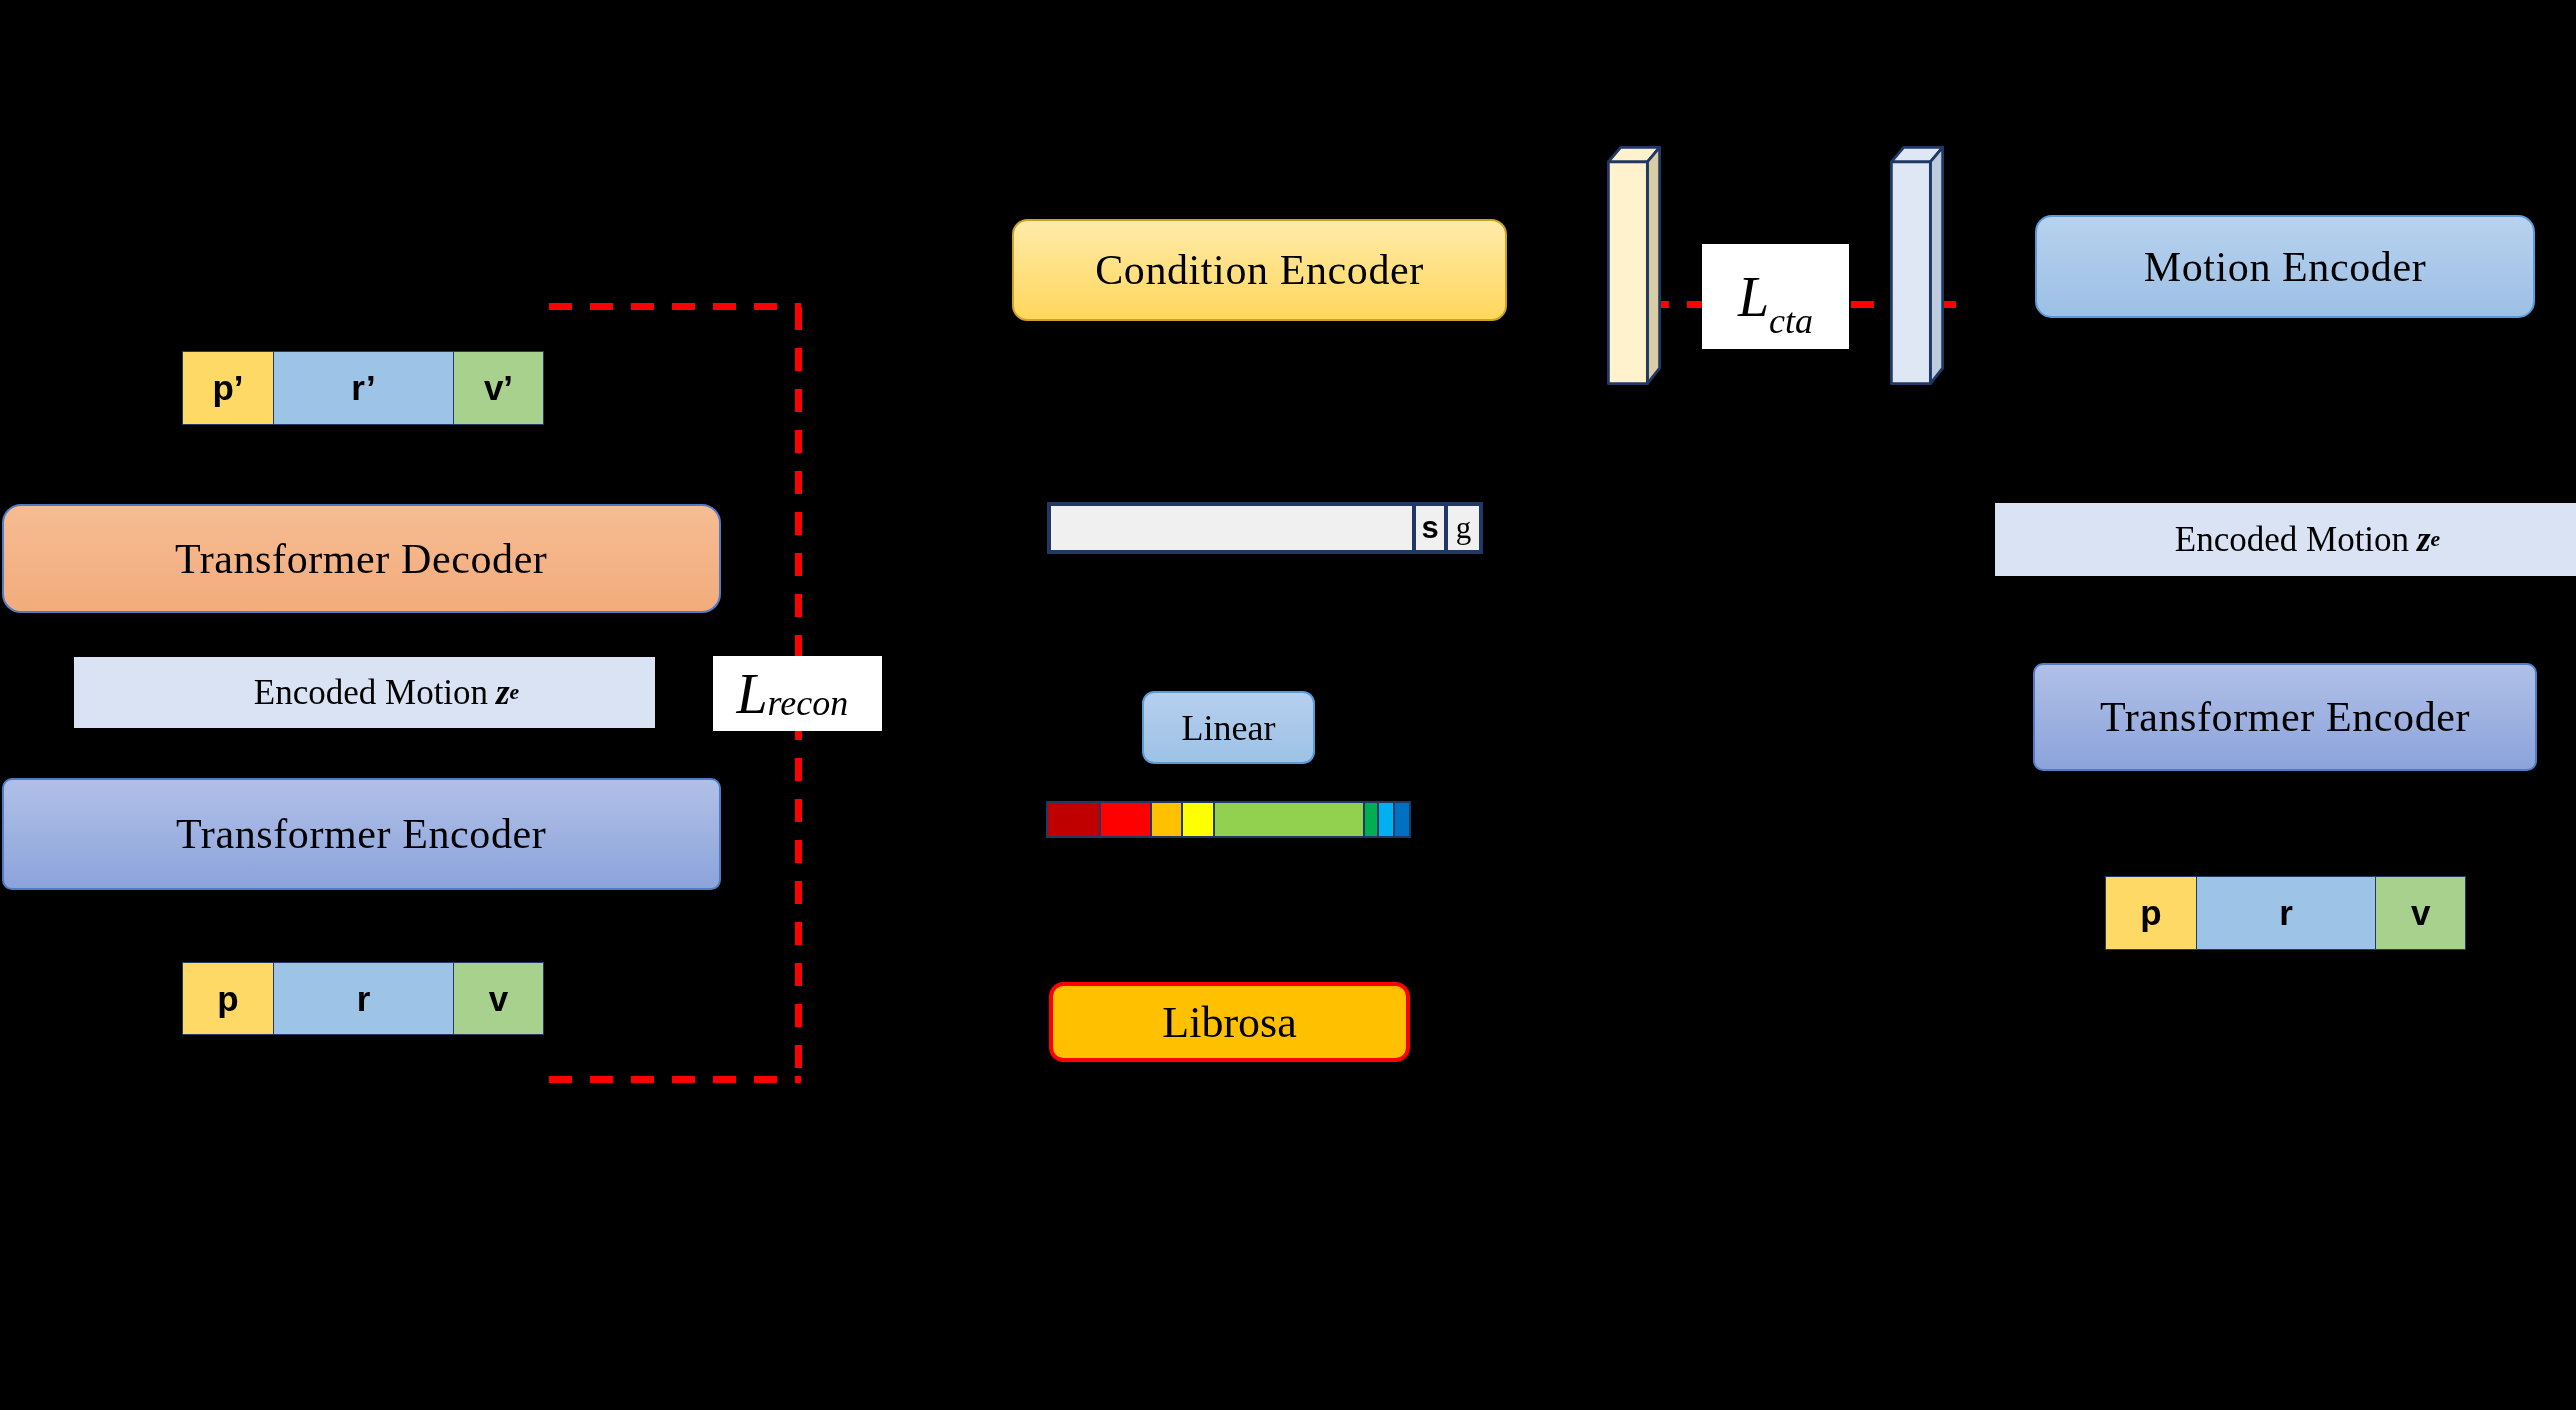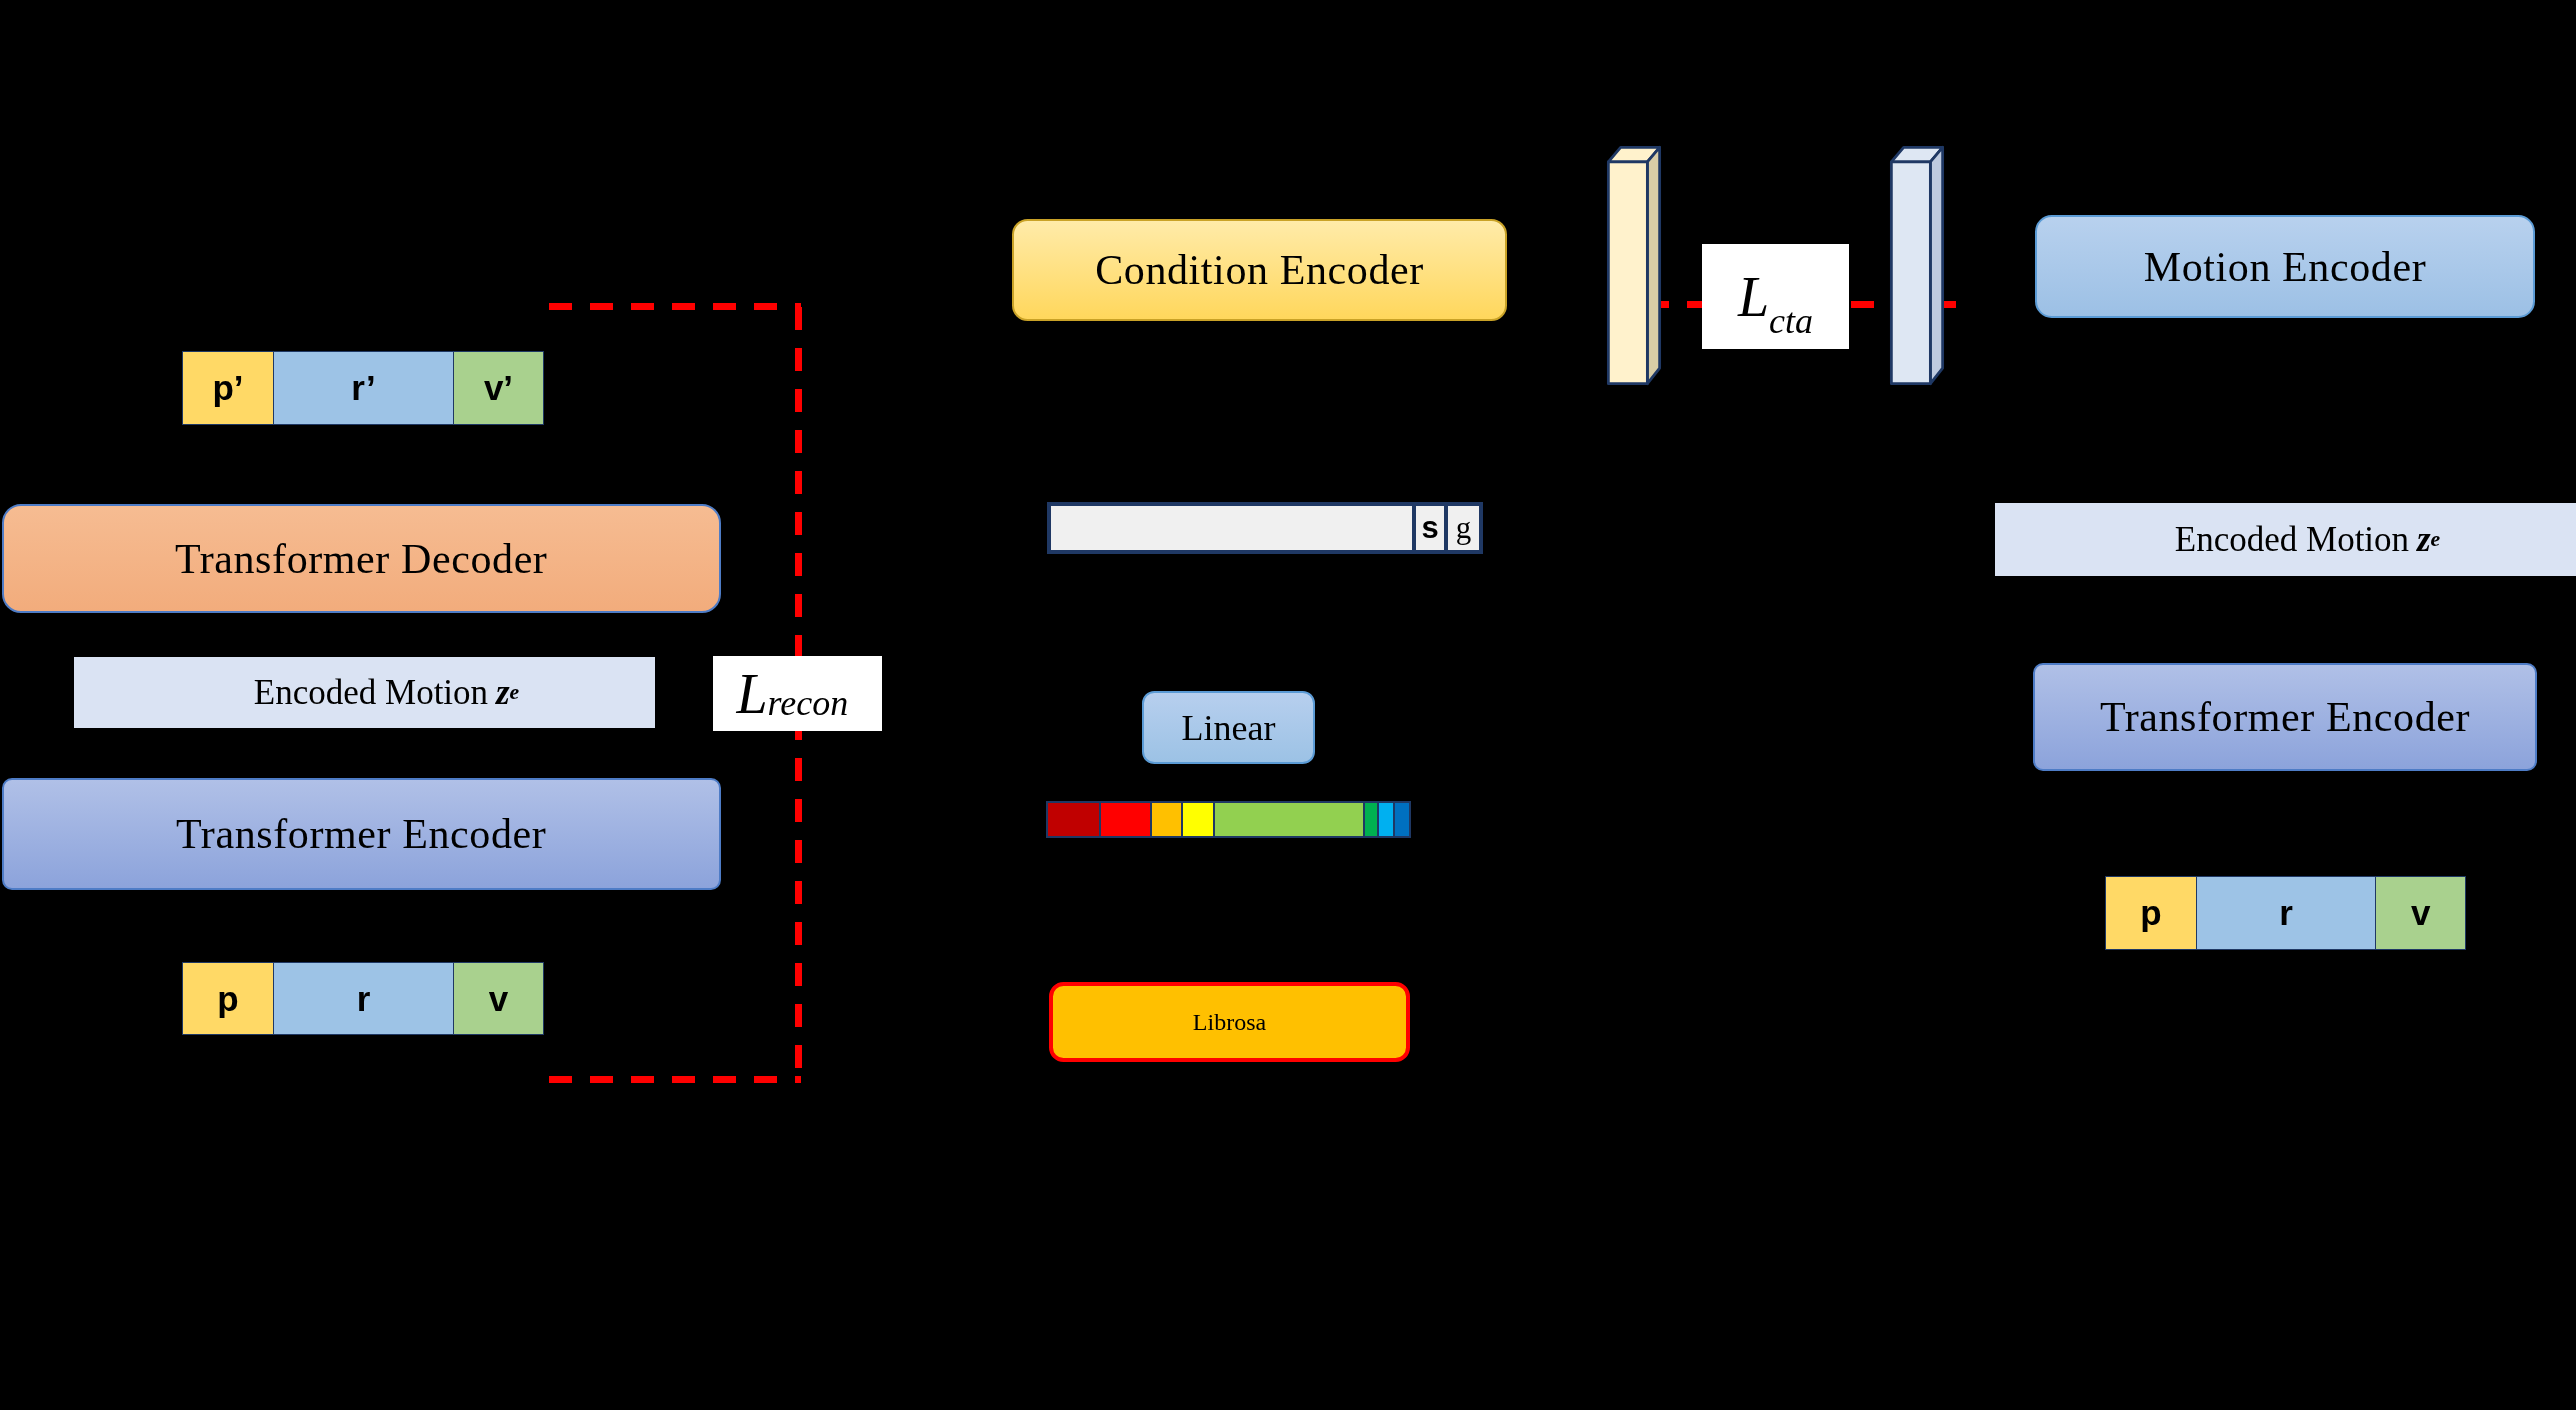--- a/index.html
+++ b/index.html
@@ -42,21 +42,21 @@
   .node.linear{
     left:1142px;top:691px;width:173px;height:73px;
     background:linear-gradient(180deg,#B7CFEE 0%,#9CC2E5 100%);
     border:2.2px solid #5B9BD5;border-radius:12.3px;
     font-size:36px;
   }
   .node.librosa{
     left:1049px;top:982px;width:361px;height:80px;
     background:#FFC000;
     border:4.5px solid #FF0000;border-radius:14.5px;
-    font-size:24px;
+    font-size:44px;
   }
   .node.encoded-motion{
     background:#DAE3F3;border:none;border-radius:0;
     font-size:35px;
     padding-left:44px;
   }
   .node.em-left{left:74px;top:657px;width:581px;height:71px;}
   .node.em-right{left:1995px;top:503px;width:581px;height:73px;}
   .em-sym{font-weight:bold;font-style:italic;margin-left:7.8px;}
   .em-sub{font-weight:bold;font-style:italic;font-size:0.62em;vertical-align:-0.25em;}

